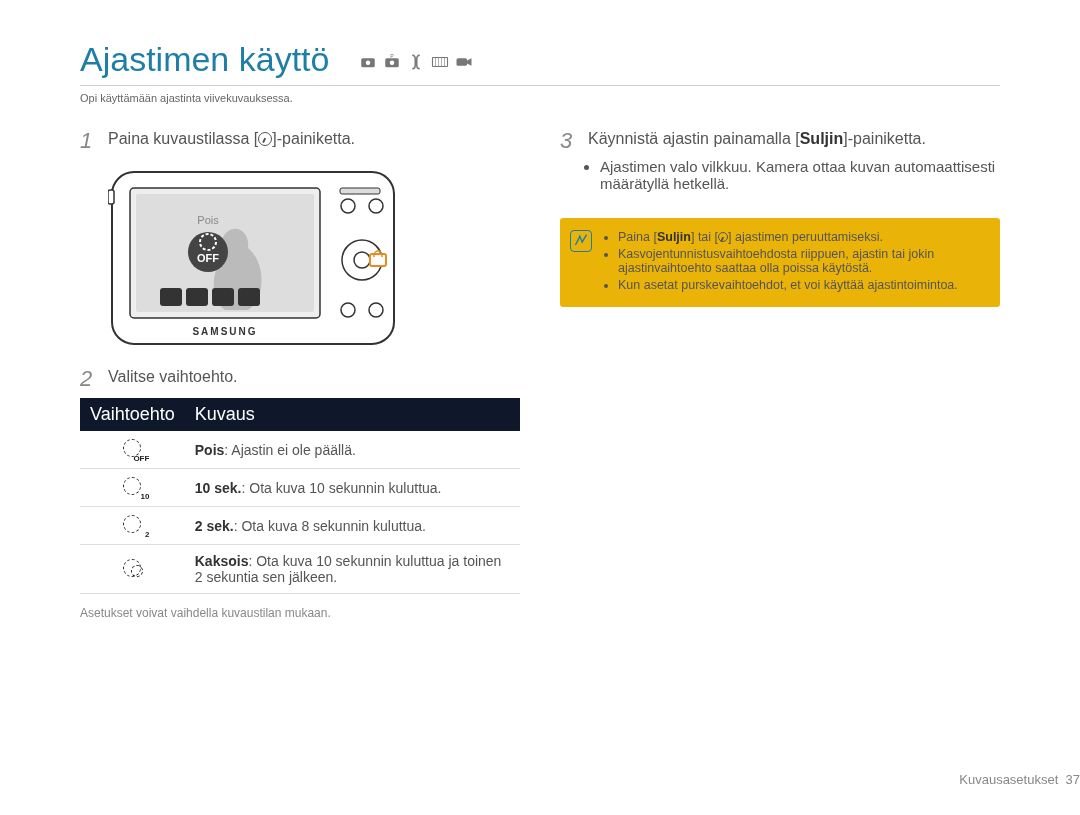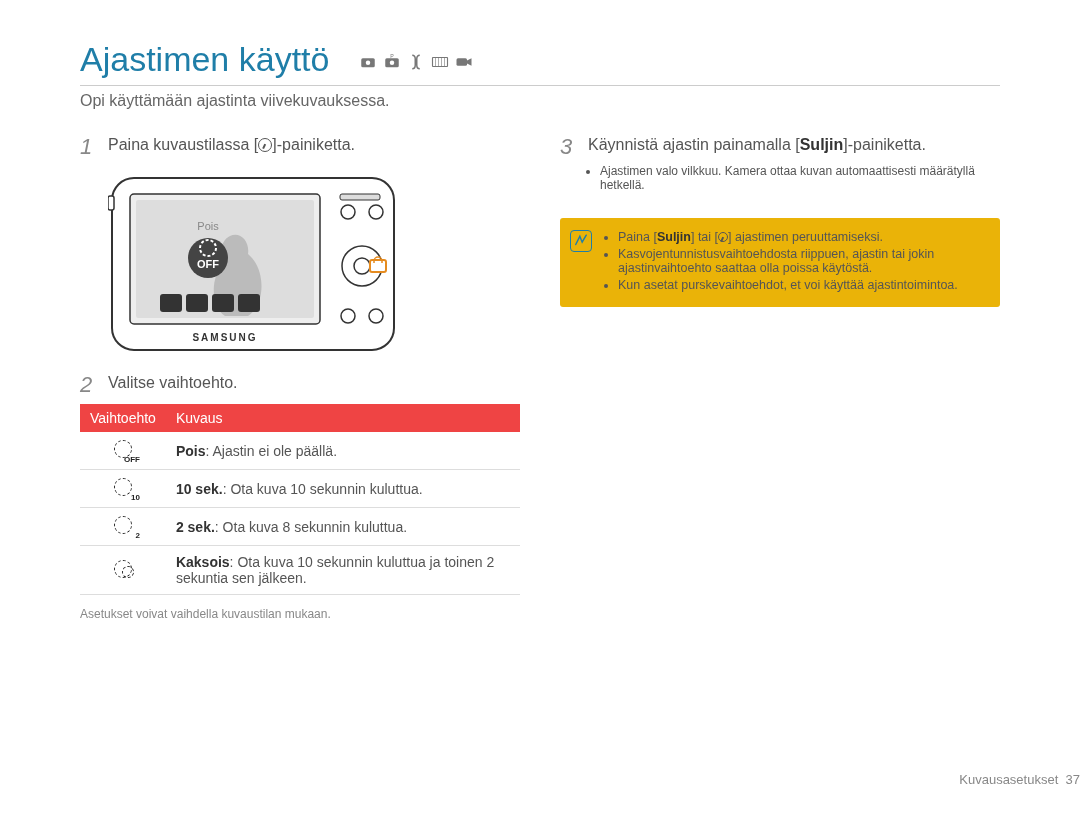--- a/index.html
+++ b/index.html
@@ -35,21 +35,21 @@
     align-items: center;
   }
   .mode-icon {
     width: 18px;
     height: 18px;
     display: inline-flex;
     align-items: center;
     justify-content: center;
   }
   .subtitle {
-    font-size: 16px;
+    font-size: 11px;
     color: #666;
     margin-bottom: 26px;
   }
   .columns {
     display: flex;
     gap: 40px;
   }
   .col-left { width: 440px; }
   .col-right { flex: 1; }
   .step {
@@ -90,26 +90,26 @@
   
   .camera-illus svg { display:block; }
   .options-table {
     width: 100%;
     border-collapse: collapse;
     font-size: 14px;
     margin-top: 8px;
     margin-left: 0;
   }
   .options-table th {
-    background: #ef4444;
+    background: #0f172a;
     color: #fff;
     font-weight: 400;
     text-align: left;
     padding: 6px 10px;
-    font-size: 14px;
+    font-size: 18px;
   }
   .options-table td {
     padding: 8px 10px;
     border-bottom: 1px solid #ddd;
     color: #555;
     vertical-align: middle;
   }
   .options-table td:first-child {
     width: 60px;
     text-align: center;
@@ -129,21 +129,21 @@
     bottom:-6px; right:-8px;
     font-size:8px; font-weight:bold;
     color:#222;
   }
   .footnote {
     font-size: 12px;
     color: #888;
     margin-top: 12px;
   }
   .bullets {
-    font-size: 12px;
+    font-size: 15px;
     color: #555;
     margin-left: 26px;
     margin-top: 6px;
   }
   .bullets li { margin-bottom: 2px; list-style: disc; margin-left: 14px; }
   .note-box {
     margin-top: 26px;
     background: #eab308;
     border-radius: 3px;
     padding: 12px 14px 12px 44px;

